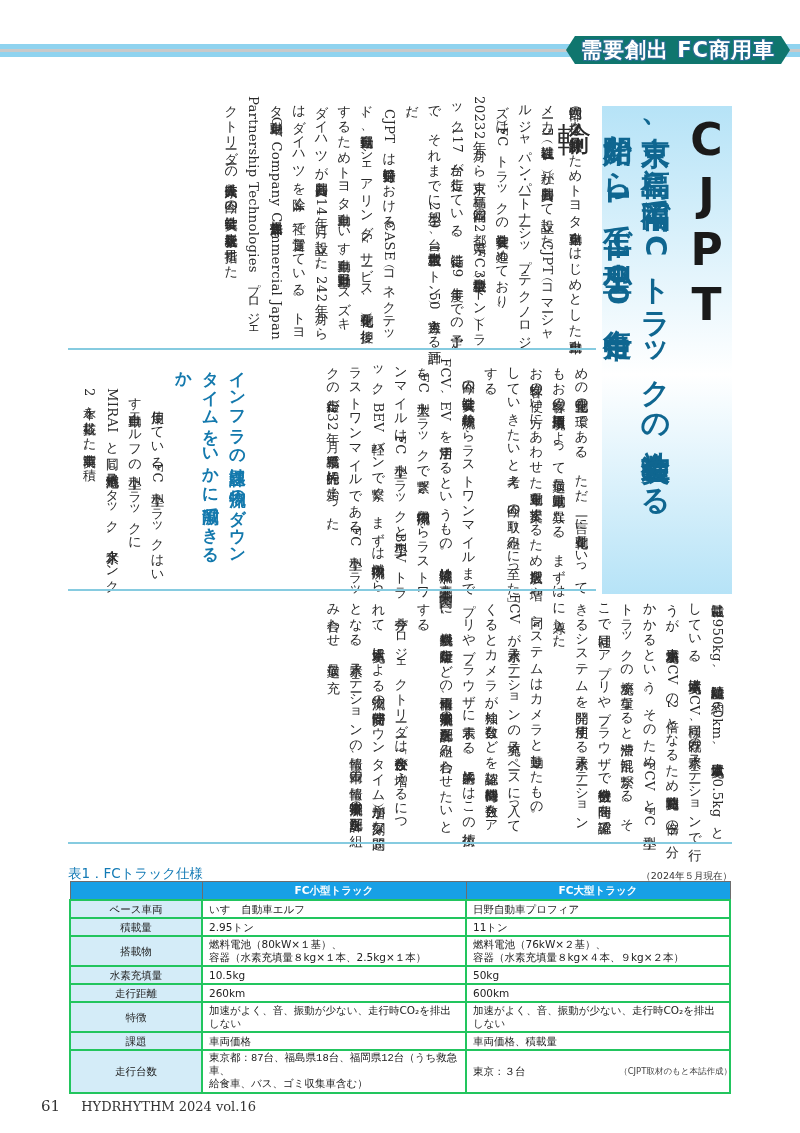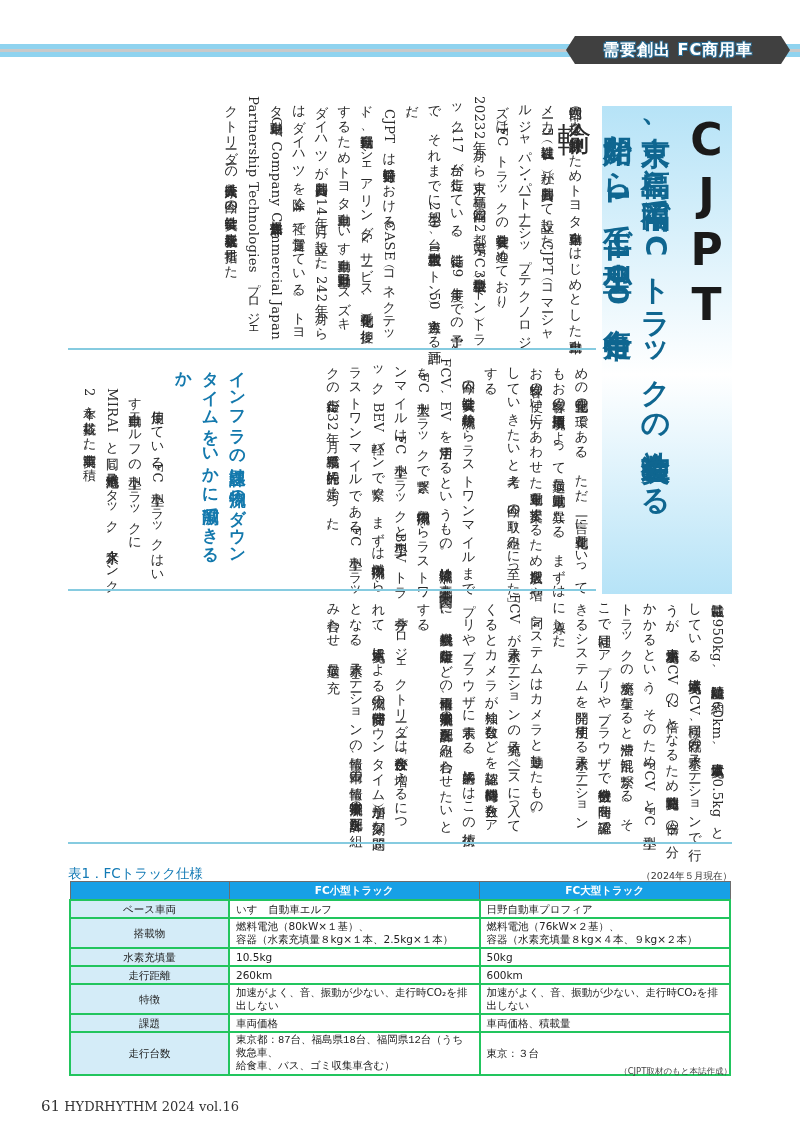--- a/index.html
+++ b/index.html
@@ -7,23 +7,23 @@
     width: 800px; height: 1133px; background: #ffffff; position: relative; overflow: hidden;
     font-family: "DejaVu Serif", "Liberation Serif", serif; color: #222;
   }
   
   .banner-lines { position: absolute; left: 0; right: 0; top: 44px; height: 14px; }
   .banner-lines .l1 { position: absolute; left: 0; right: 0; top: 0; height: 5px; background: #8fd3ef; }
   .banner-lines .l2 { position: absolute; left: 0; right: 0; top: 5px; height: 3px; background: #c9c9c9; }
   .banner-lines .l3 { position: absolute; left: 0; right: 0; top: 8px; height: 5px; background: #8fd3ef; }
   .banner-tag {
     position: absolute; top: 36px; left: 566px; width: 224px; height: 28px;
-    background: #404040; clip-path: polygon(4% 0, 96% 0, 100% 50%, 96% 100%, 4% 100%, 0 50%);
+    background: #0f766e; clip-path: polygon(4% 0, 96% 0, 100% 50%, 96% 100%, 4% 100%, 0 50%);
     display: flex; align-items: center; justify-content: center;
-    font-family: "DejaVu Sans", sans-serif; font-weight: bold; font-size: 16px; color: #fff;
+    font-family: "DejaVu Sans", sans-serif; font-weight: bold; font-size: 21px; color: #fff;
     letter-spacing: 1px;
     text-shadow: -1px -1px 0 #2a6d95, 1px -1px 0 #2a6d95, -1px 1px 0 #2a6d95, 1px 1px 0 #2a6d95;
   }
 
   
   .headline {
     position: absolute; left: 602px; top: 106px; width: 130px; height: 488px;
     background: linear-gradient(to bottom, #b6e3f7 0%, #ffffff 55%, #b6e3f7 100%);
     writing-mode: vertical-rl; padding-top: 8px; box-sizing: border-box;
   }
@@ -60,34 +60,34 @@
   }
   .table-date {
     position: absolute; right: 68px; top: 870px;
     font-family: "DejaVu Sans", sans-serif; font-size: 9.5px; color: #333;
   }
   table.spec {
     position: absolute; left: 69px; top: 881px; width: 662px;
     border-collapse: collapse; font-family: "DejaVu Sans", sans-serif; font-size: 10.5px; color: #222;
   }
   table.spec th {
-    background: #17a0e6; color: #fff; font-weight: bold; height: 15px; padding: 1px 20px;
+    background: #17a0e6; color: #fff; font-weight: bold; height: 15px; padding: 1px 6px;
     border: 1px solid #6d6d6d; font-size: 10.5px;
   }
   table.spec td { border: 2px solid #22c55e; padding: 1px 6px; line-height: 13px; height: 14px; }
   table.spec td.rowhead { background: #d4ecf8; text-align: center; width: 118px; }
   table.spec td.val { background: #fff; }
   .table-source {
     position: absolute; right: 68px; top: 1066px;
     font-family: "DejaVu Sans", sans-serif; font-size: 8.5px; color: #444;
   }
   .footer {
     position: absolute; left: 41px; top: 1097px; font-size: 13px; color: #333;
   }
-  .footer .pgnum { font-size: 15px; margin-right: 0; }
+  .footer .pgnum { font-size: 15px; margin-right: 17px; }
 </style>
 </head>
 <body>
 
 <div class="banner-lines">
   <div class="l1"></div>
   <div class="l2"></div>
   <div class="l3"></div>
 </div>
 <div class="banner-tag">需要創出 FC商用車</div>
@@ -137,20 +137,25 @@
       <th>FC大型トラック</th>
     </tr>
   </thead>
   <tbody>
     <tr>
       <td class="rowhead">ベース車両</td>
       <td class="val">いすゞ自動車エルフ</td>
       <td class="val">日野自動車プロフィア</td>
     </tr>
     <tr>
+      <td class="rowhead">積載量</td>
+      <td class="val">2.95トン</td>
+      <td class="val">11トン</td>
+    </tr>
+    <tr>
       <td class="rowhead">搭載物</td>
       <td class="val" style="white-space:pre-line;">燃料電池（80kW×１基）、
 容器（水素充填量８kg×１本、2.5kg×１本）</td>
       <td class="val" style="white-space:pre-line;">燃料電池（76kW×２基）、
 容器（水素充填量８kg×４本、９kg×２本）</td>
     </tr>
     <tr>
       <td class="rowhead">水素充填量</td>
       <td class="val">10.5kg</td>
       <td class="val">50kg</td>

